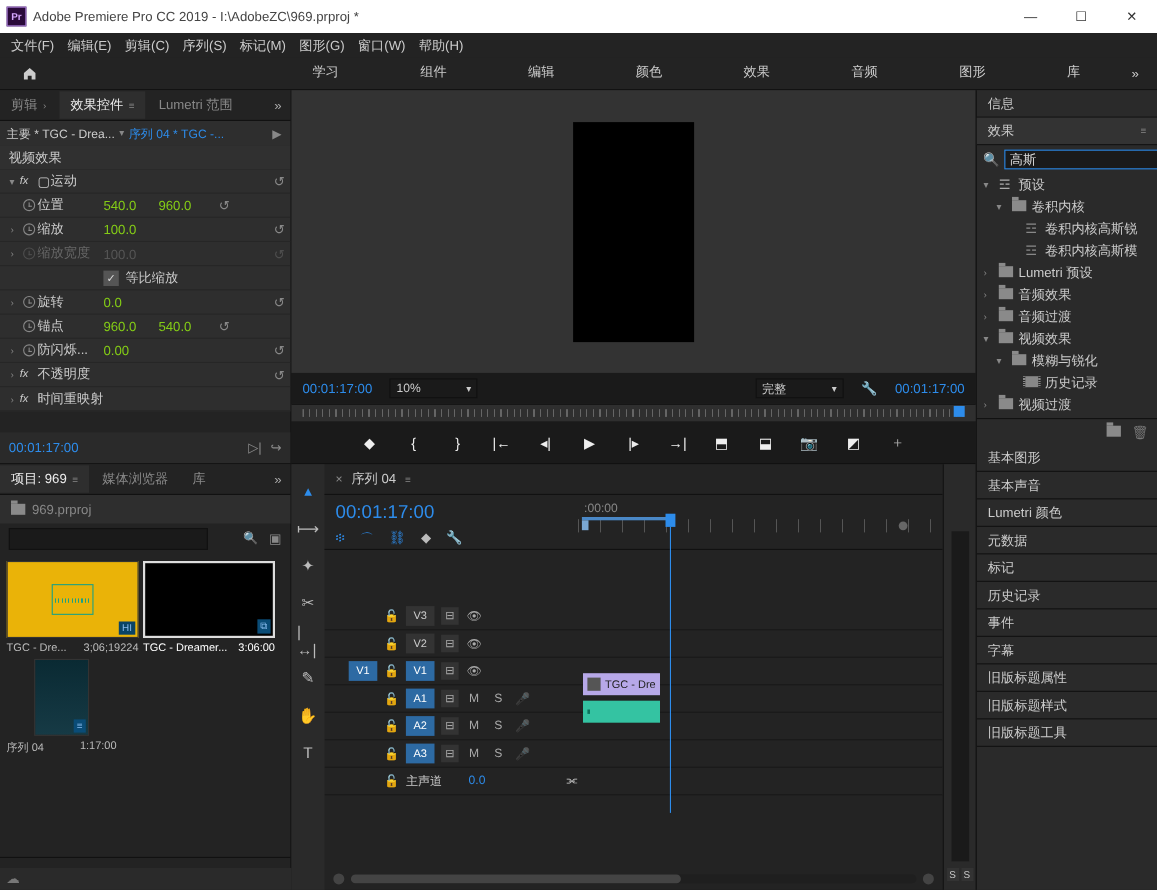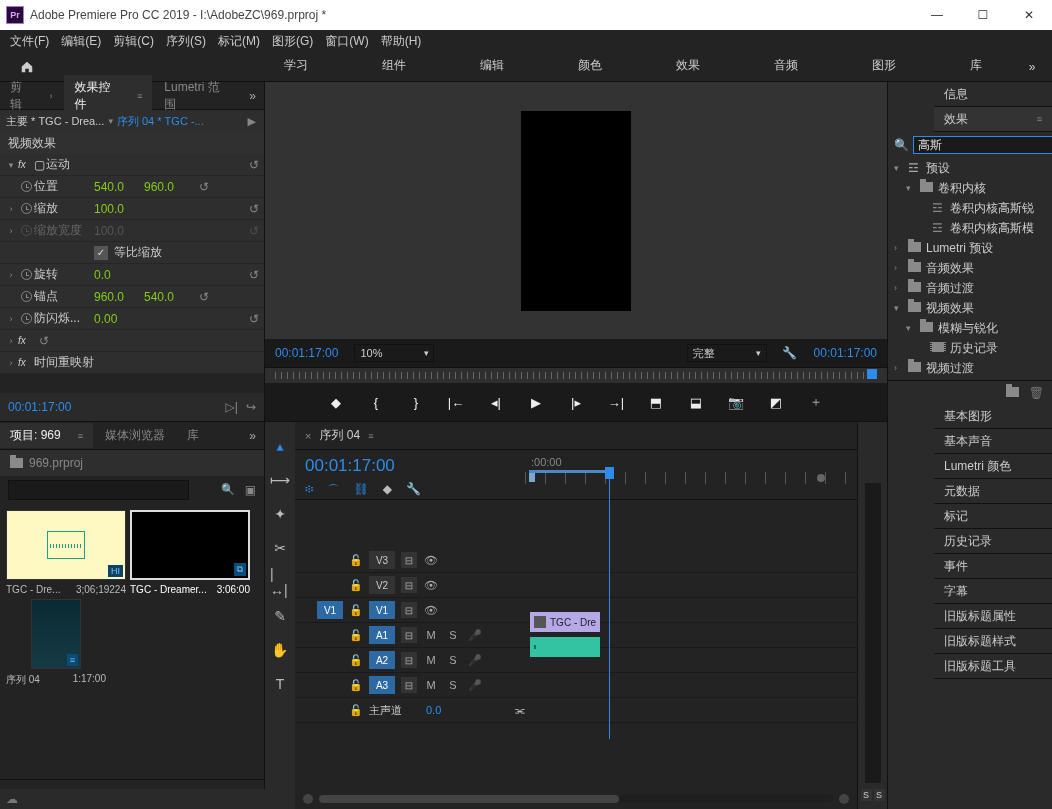--- a/index.html
+++ b/index.html
@@ -16,21 +16,21 @@
 .workspace-bar .ws-tabs { display:flex; gap: 30px; margin-left: 190px; color: #ccc; }
 .workspace-bar .ws-tabs span { padding: 6px 4px; border-bottom: 2px solid transparent; margin-left: 36px; }
 .workspace-bar .ws-tabs span.active {  }
 .workspace-bar .chev { margin-left: auto; width: 40px; text-align:center; }
 .main { display: flex; height: 727px; }
 .col-left { width: 265px; display:flex; flex-direction:column; background:#232323; border-right:1px solid #111; }
 .col-mid { flex:1; display:flex; flex-direction:column; background:#1a1a1a; }
 .col-right { width: 165px; background:#2a2a2a; border-left:1px solid #111; display:flex; flex-direction:column; }
 
 .panel-tabs { height:28px; background:#232323; display:flex; align-items:center; gap:2px; font-size:12px; border-bottom:1px solid #111; }
-.panel-tabs .tab { padding: 4px 10px; color:#888; display:flex; align-items:center; gap:17px; }
+.panel-tabs .tab { padding: 4px 10px; color:#888; display:flex; align-items:center; gap:5px; }
 .panel-tabs .tab.active { color:#eee; background:#2e2e2e; }
 .panel-tabs .burger { font-size:9px; color:#888; }
 .panel-tabs .chevr { margin-left:auto; padding:0 8px; color:#aaa; }
 
 .ec-top { height:340px; display:flex; flex-direction:column; border-bottom:1px solid #111; }
 .ec-crumb { height:22px; display:flex; align-items:center; font-size:11px; background:#2e2e2e; padding-left:6px; gap:4px; }
 .ec-crumb .src { color:#ccc; }
 .ec-crumb .car { color:#888; font-size:9px; }
 .ec-crumb .tgt { color:#2d8ceb; }
 .ec-crumb .play { margin-left:auto; color:#888; padding:0 8px; }
@@ -49,21 +49,21 @@
 .ec-footer .ricons { margin-left:auto; display:flex; gap:8px; color:#888; }
 
 .proj { flex:1; display:flex; flex-direction:column; }
 .proj .proj-path { height:26px; display:flex; align-items:center; gap:6px; padding-left:10px; color:#888; background:#2e2e2e; }
 .proj .proj-search { height:28px; display:flex; align-items:center; padding:0 8px; gap:6px; }
 .proj .proj-search input { flex:1; height:20px; background:#1a1a1a; border:1px solid #111; color:#ccc; padding:0 18px 0 6px; font-size:12px; outline:none; }
 .proj .proj-search .srch { position:relative; flex:1; }
 .proj .proj-search .srch .mag { position:absolute; right:4px; top:3px; color:#888; font-size:11px; }
 .proj .bins { flex:1; display:flex; flex-wrap:wrap; align-content:flex-start; padding:6px; gap:4px; }
 .proj .clip { width:120px; }
-.proj .clip .thumb { width:100%; height:70px; background:#fef9c3; border:1px solid #333; position:relative; display:flex; align-items:center; justify-content:center; }
+.proj .clip .thumb { width:100%; height:70px; background:#eab308; border:1px solid #333; position:relative; display:flex; align-items:center; justify-content:center; }
 .proj .clip.sel .thumb { border:2px solid #ddd; }
 .proj .clip .badge { position:absolute; right:2px; bottom:2px; font-size:9px; padding:1px 3px; background:#0a4466; color:#8be; }
 .proj .clip .meta { display:flex; justify-content:space-between; font-size:10px; color:#bbb; padding-top:4px; }
 .proj .clip.sel .meta { color:#fff; }
 .proj .proj-footer { height:30px; border-top:1px solid #111; display:flex; align-items:center; gap:18px; padding:0 10px; color:#888; }
 .proj .proj-footer .active { color:#2d8ceb; }
 
 .monitor { height:340px; display:flex; flex-direction:column; border-bottom:1px solid #111; }
 .monitor .mon-tabs { height:28px; display:flex; align-items:center; gap:16px; padding-left:10px; font-size:12px; color:#888; border-bottom:1px solid #111; }
 .monitor .mon-tabs .mt.active { color:#eee; }
@@ -118,21 +118,21 @@
 .tl-foot { height:20px; display:flex; align-items:center; padding:0 8px; color:#888; }
 .tl-foot .scroll { flex:1; margin:0 6px; height:8px; background:#1f1f1f; border-radius:4px; position:relative; }
 .tl-foot .scroll::before { content:""; position:absolute; left:0; width:300px; top:0; bottom:0; background:#444; border-radius:4px; }
 .tl-foot .cap{ width:10px;height:10px; border-radius:50%; background:#444;}
 
 .audio-meter { width:30px; background:#2a2a2a; border-left:1px solid #111; display:flex; flex-direction:column; justify-content:flex-end; align-items:center; padding:8px 0;}
 .audio-meter .bars { width:16px; height:300px; background:#1a1a1a; position:relative; }
 .audio-meter .solo { display:flex; gap:2px; margin-top:6px; }
 .audio-meter .solo span { width:11px;height:12px; background:#333; font-size:9px; display:flex; align-items:center; justify-content:center; color:#ccc;}
 
-.right-tab { height:25px; display:flex; align-items:center; padding:0 10px; color:#ccc; border-bottom:1px solid #111; font-size:12px;margin-left:46px; }
+.right-tab { height:25px; display:flex; align-items:center; padding:0 10px; color:#ccc; border-bottom:1px solid #111; font-size:12px; }
 .right-tab.active { background:#333; }
 .right-tab .burg { margin-left:auto; color:#888; font-size:9px;}
 .fx-search { height:26px; display:flex; align-items:center; padding:0 6px; gap:4px; }
 .fx-search .mag { color:#2d8ceb; font-size:12px; }
 .fx-search input { flex:1; height:18px; background:#1a1a1a; border:1px solid #2d8ceb; color:#ddd; font-size:12px; padding:0 4px; outline:none; }
 .fx-tree { font-size:12px; color:#ccc; }
 .fx-tree .node { height:20px; display:flex; align-items:center; gap:4px; padding-left:6px; }
 .fx-tree .node .tw { width:10px; color:#888; font-size:9px;}
 .fx-tree .node .fld { width:14px; color:#aaa; }
 .fx-tree .node.d1 { padding-left:18px; }
@@ -300,20 +300,21 @@
             <span class="clock-icon"></span>
           </span>
         <span class="lbl" style="width:60px;flex:none">防闪烁...</span>
         <span class="val">0.00</span>
         <span style="flex:1"></span>
           <span class="reset">↺</span>
       </div>
       <div class="ec-row">
         <span class="tw">›</span>
           <span class="fx">fx</span>
+        <span class="lbl">不透明度</span>
         <span class="reset">↺</span>
       </div>
       <div class="ec-row">
         <span class="tw">›</span>
           <span class="fx">fx</span>
         <span class="lbl">时间重映射</span>
       </div>
 
       <div class="ec-footer">
         <span class="tc">00:01:17:00</span>

